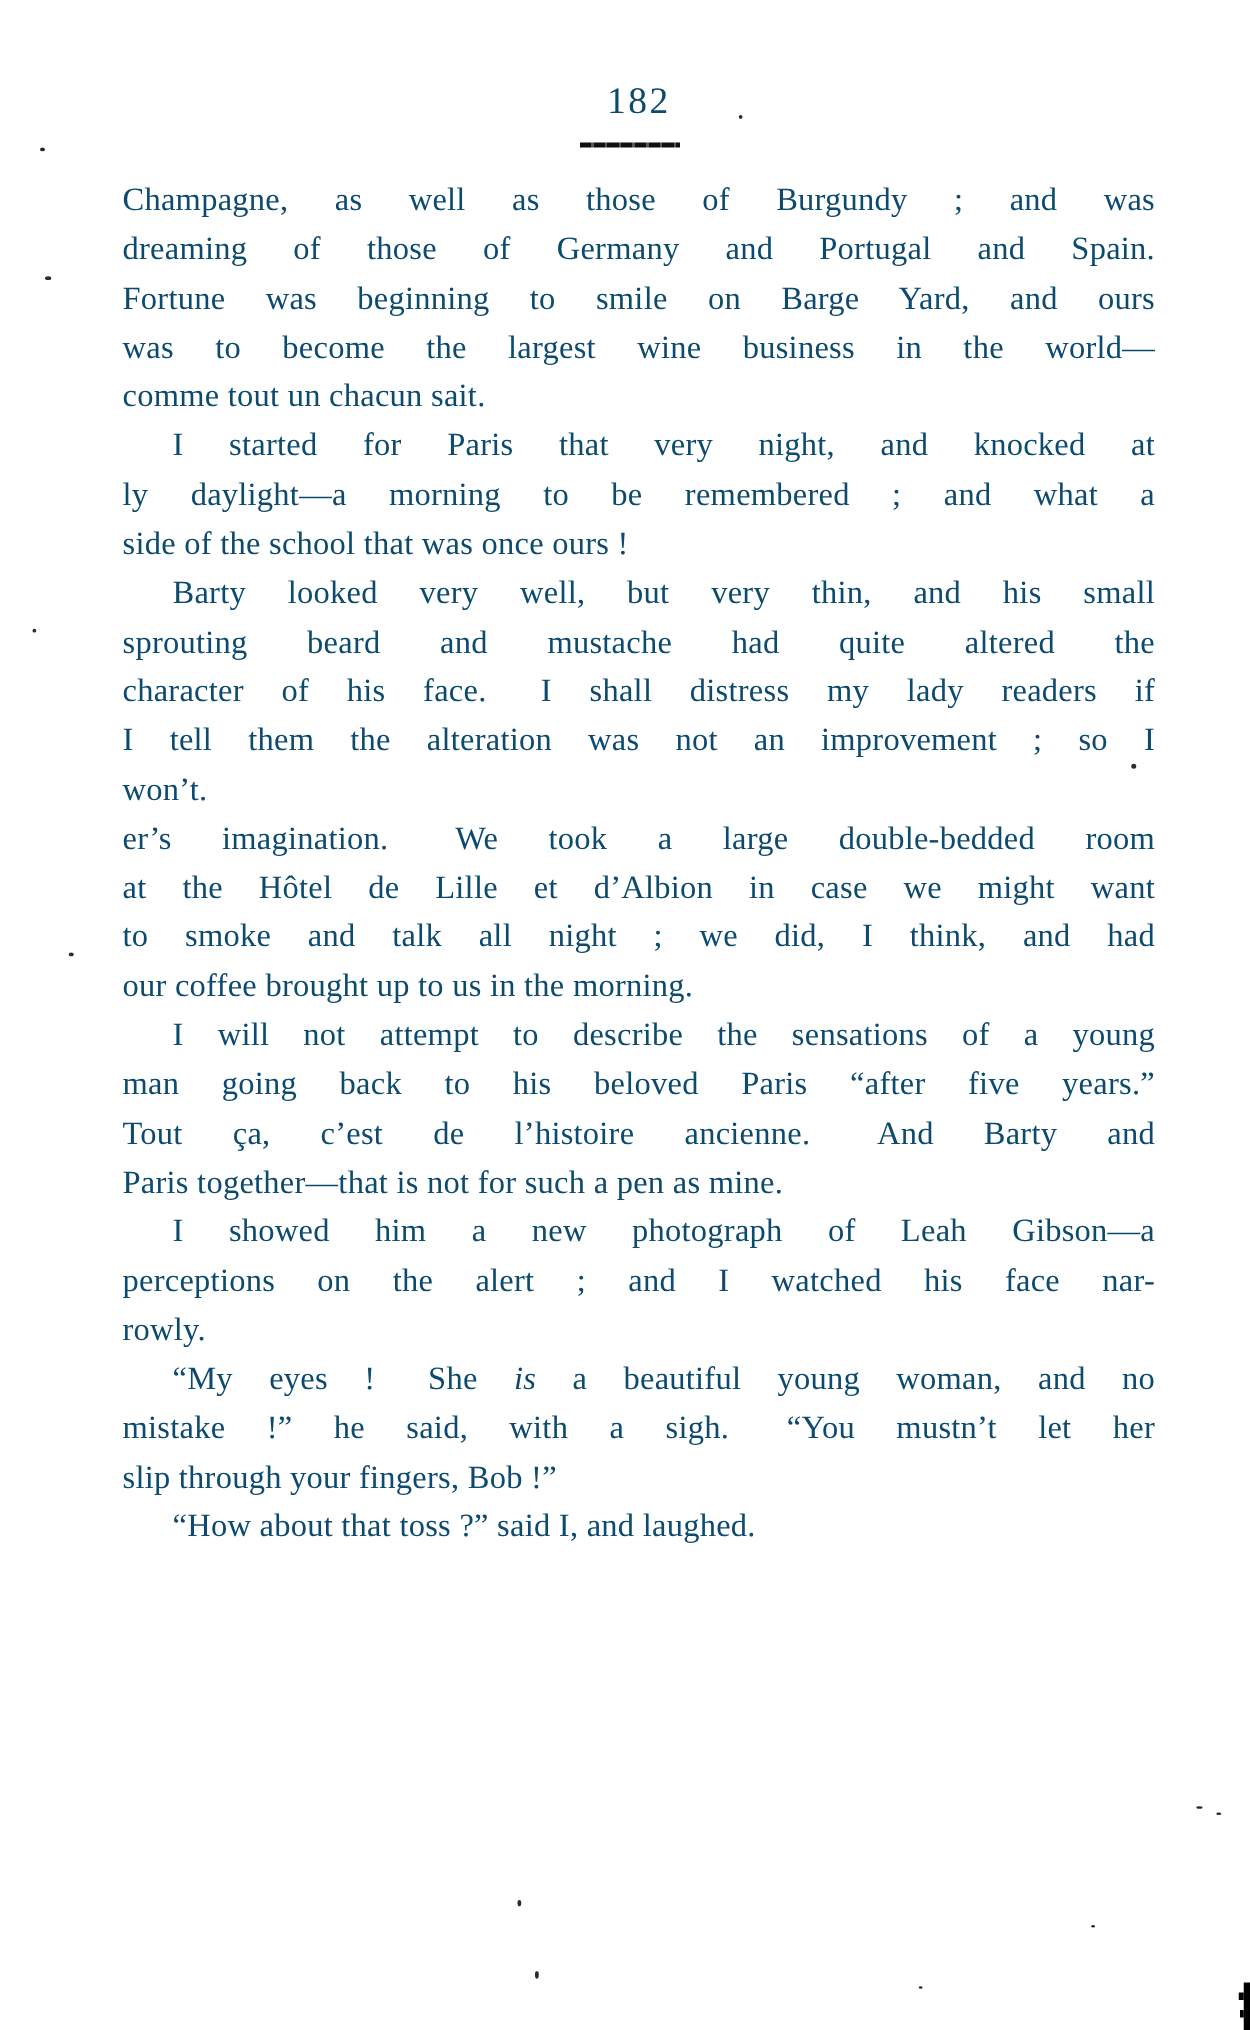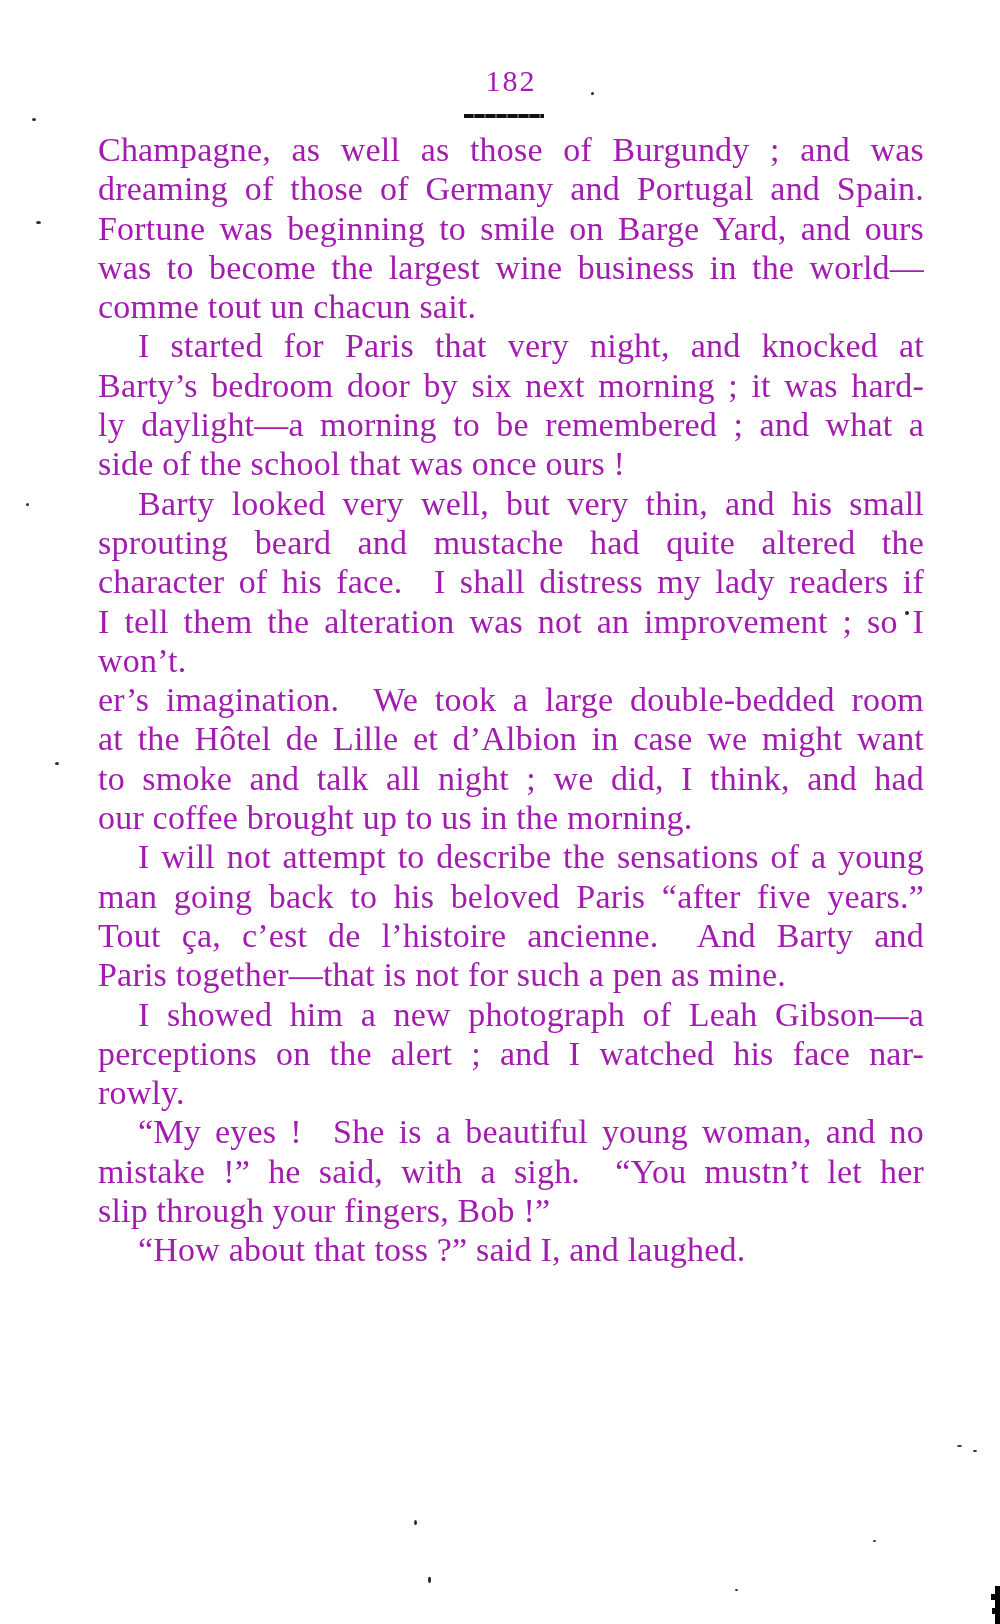--- a/index.html
+++ b/index.html
@@ -7,63 +7,63 @@
     padding: 0;
     background: #ffffff;
   }
   .page {
     position: relative;
     width: 1000px;
     height: 1624px;
     background: #ffffff;
     overflow: hidden;
     font-family: "Liberation Serif", "DejaVu Serif", serif;
-    color: #a21caf;
+    color: #0c4a6e;
   }
   .folio {
     position: absolute;
     top: 64px;
     left: 98px;
     width: 826px;
     text-align: center;
     font-size: 30px;
     letter-spacing: 2px;
   }
   .folio-rule {
     position: absolute;
     top: 114px;
     left: 464px;
     width: 80px;
     height: 4px;
     background: repeating-linear-gradient(90deg, #101010 0 9px, #555555 9px 11px);
   }
   .text-block {
     position: absolute;
-    top: 130px;
+    top: 140px;
     left: 98px;
     width: 826px;
-    font-size: 34px;
+    font-size: 26px;
     line-height: 39.3px;
     letter-spacing: 0.2px;
   }
   .line {
     text-align: justify;
     text-align-last: justify;
     text-justify: inter-word;
     height: 39.3px;
     overflow: visible;
     white-space: nowrap;
   }
   .line.j { white-space: normal; }
   .line.last {
     text-align-last: left;
     white-space: normal;
   }
   .line.ind { text-indent: 40px; }
-  .em-word { }
+  .em-word { font-style: italic; }
   .speck {
     position: absolute;
     background: #2b2b2b;
     border-radius: 50%;
   }
   .edge-ink {
     position: absolute;
     background: #000000;
   }
 </style>
@@ -80,21 +80,20 @@
     <div>
       <div class="line j">Champagne, as well as those of Burgundy ; and was</div>
       <div class="line j">dreaming of those of Germany and Portugal and Spain.</div>
       <div class="line j">Fortune was beginning to smile on Barge Yard, and ours</div>
       <div class="line j">was to become the largest wine business in the world—</div>
       <div class="line last">comme tout un chacun sait.</div>
     </div>
 
     <div>
       <div class="line j ind">I started for Paris that very night, and knocked at</div>
-      <div class="line j">Barty’s bedroom door by six next morning ; it was hard-</div>
       <div class="line j">ly daylight—a morning to be remembered ; and what a</div>
       <div class="line last">side of the school that was once ours !</div>
     </div>
 
     <div>
       <div class="line j ind">Barty looked very well, but very thin, and his small</div>
       <div class="line j">sprouting beard and mustache had quite altered the</div>
       <div class="line j">character of his face.  I shall distress my lady readers if</div>
       <div class="line j">I tell them the alteration was not an improvement ; so I</div>
       <div class="line last">won’t.</div>

